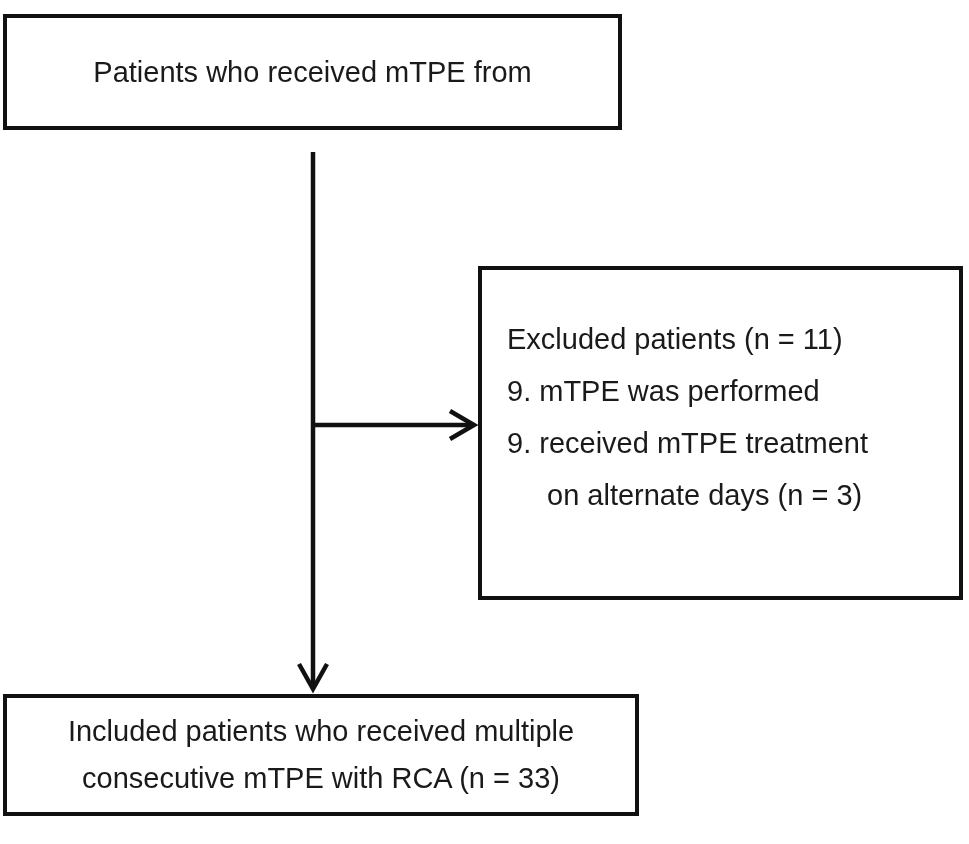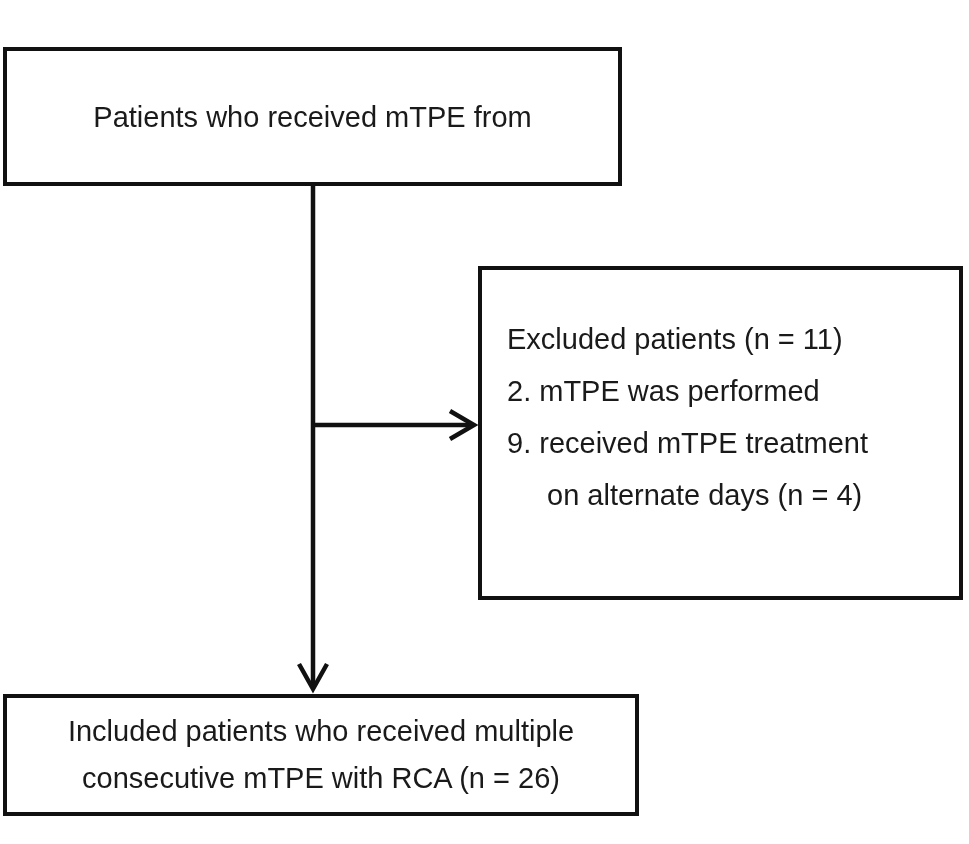--- a/index.html
+++ b/index.html
@@ -39,22 +39,21 @@
     display: flex;
     flex-direction: column;
     justify-content: center;
     align-items: center;
     text-align: center;
   }
   .box-source {
     left: 3px;
     top: 14px;
     width: 619px;
-    height: 139px;
-    margin-top: 33px;
+    height: 116px;
   }
   .box-excluded {
     left: 478px;
     top: 266px;
     width: 485px;
     height: 334px;
     padding: 43px 18px 0 25px;
     line-height: 52px;
     text-align: left;
   }
@@ -87,23 +86,23 @@
       <polyline points="450,411 474,425 450,439"></polyline>
     </g>
   </svg>
 
   <div class="box centered box-source">
     <div class="line">Patients who received mTPE from</div>
   </div>
 
   <div class="box box-excluded">
     <div class="line">Excluded patients (n = 11)</div>
-    <div class="line">2. mTPE was performed</div>
+    <div class="line">9. mTPE was performed</div>
     <div class="line">9. received mTPE treatment</div>
-    <div class="line indent">on alternate days (n = 4)</div>
+    <div class="line indent">on alternate days (n = 3)</div>
   </div>
 
   <div class="box centered box-included">
     <div class="line">Included patients who received multiple</div>
-    <div class="line">consecutive mTPE with RCA (n = 26)</div>
+    <div class="line">consecutive mTPE with RCA (n = 33)</div>
   </div>
 
 </div>
 
 </body></html>

